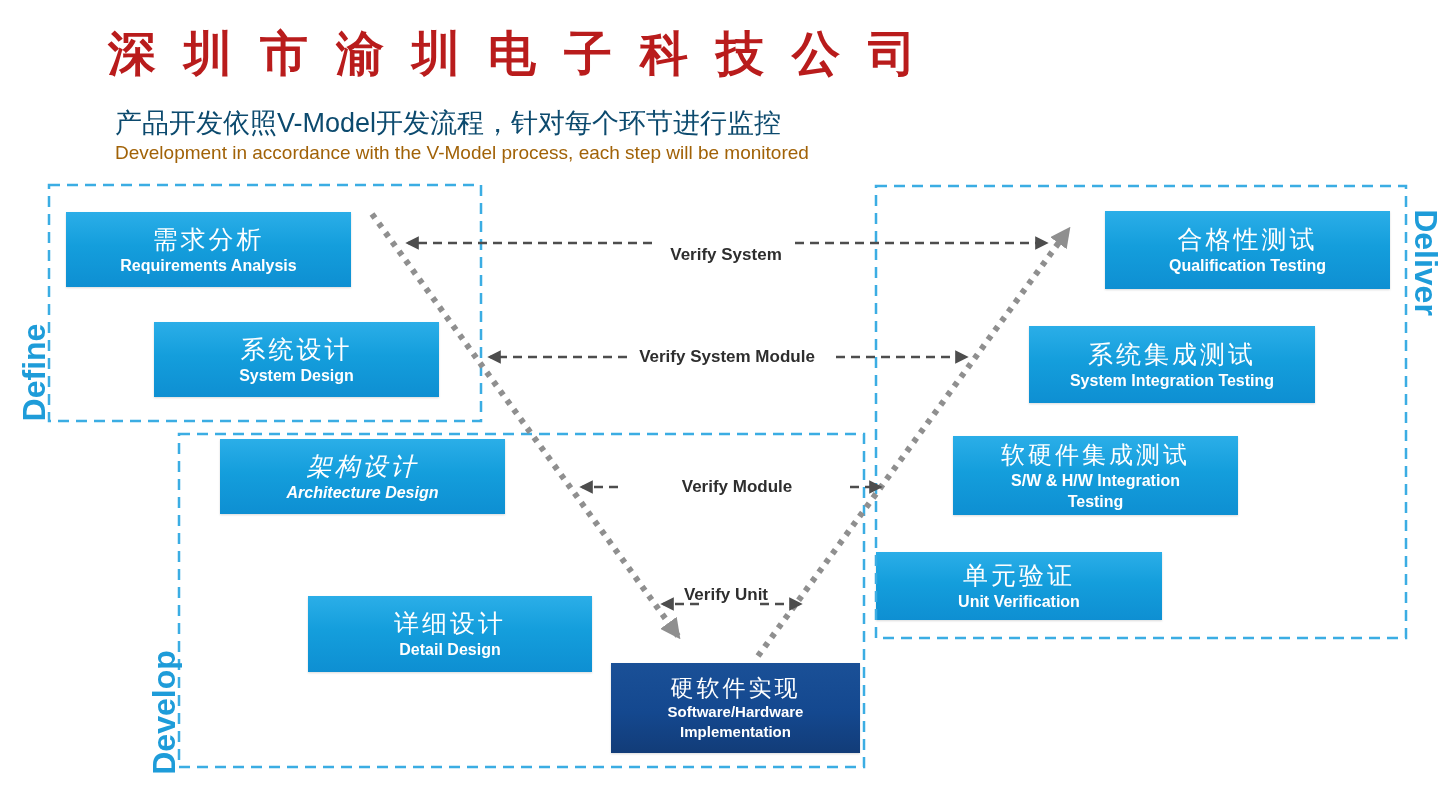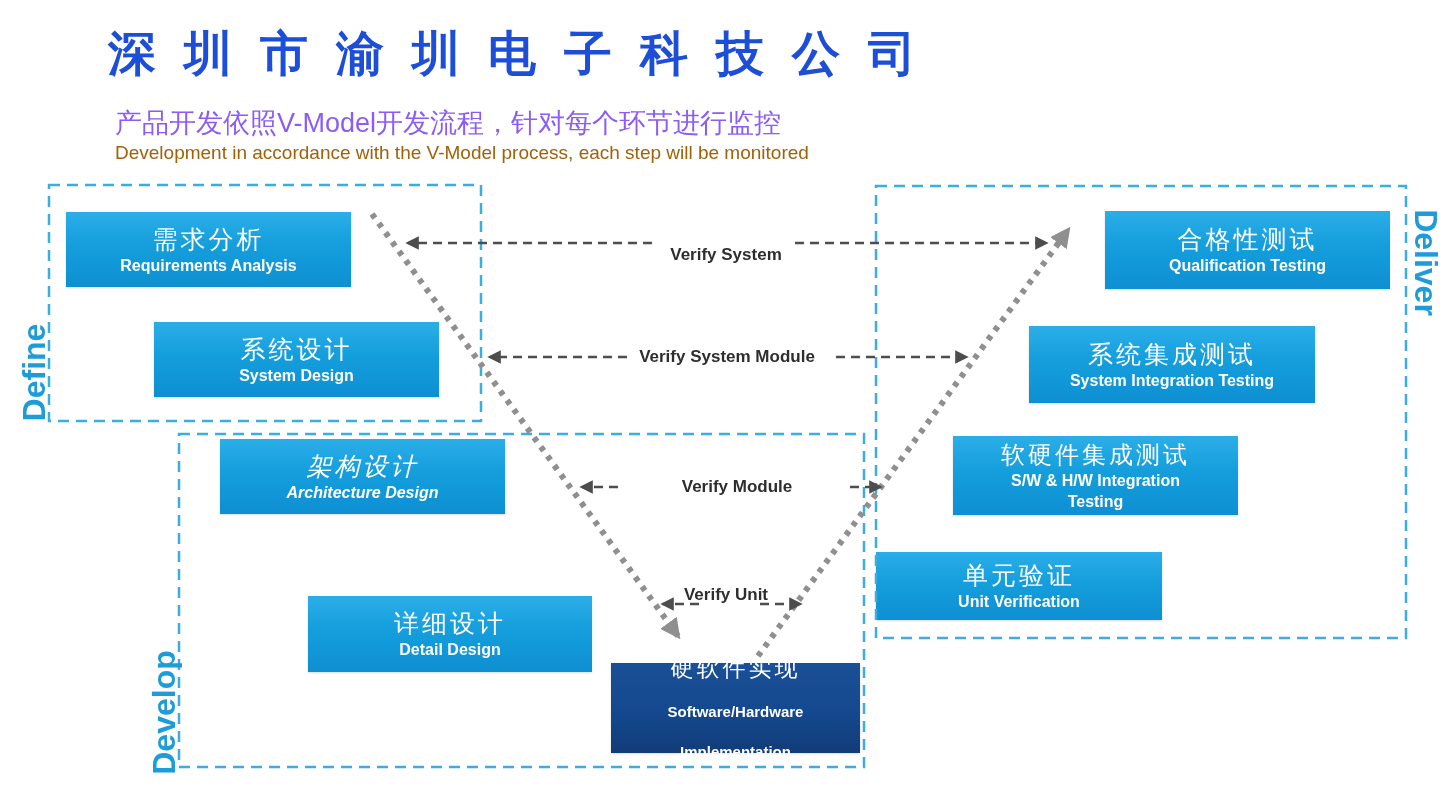--- a/index.html
+++ b/index.html
@@ -4,25 +4,25 @@
 <style>
   html,body{margin:0;padding:0;background:#ffffff;}
   .canvas{
     position:relative;width:1449px;height:793px;background:#ffffff;overflow:hidden;
     font-family:"Liberation Sans","DejaVu Sans",sans-serif;
   }
   
   .company-title{
     position:absolute;left:108px;top:22px;
     font-family:"DejaVu Serif","Liberation Serif",serif;
-    font-weight:bold;font-size:48px;letter-spacing:28px;color:#1d4ed8;white-space:nowrap;
+    font-weight:bold;font-size:48px;letter-spacing:28px;color:#b91c1c;white-space:nowrap;
   }
   .subtitle-zh{
     position:absolute;left:115px;top:105px;
-    font-size:27px;color:#8b5cf6;white-space:nowrap;font-weight:500;
+    font-size:27px;color:#0c4a6e;white-space:nowrap;font-weight:500;
   }
   .subtitle-en{
     position:absolute;left:115px;top:142px;
     font-size:19px;color:#a16207;white-space:nowrap;
   }
   
   .group-label{
     position:absolute;font-size:32px;font-weight:bold;color:#1E9CD9;
     white-space:nowrap;text-align:center;z-index:5;
   }
@@ -71,21 +71,21 @@
   </div>
   <div class="vbox" style="left:220px;top:439px;width:285px;height:75px;font-style:italic;">
     <div class="zh">架构设计</div>
     <div class="en">Architecture Design</div>
   </div>
   <div class="vbox" style="left:308px;top:552px;width:284px;height:76px;margin-top:44px;">
     <div class="zh">详细设计</div>
     <div class="en">Detail Design</div>
   </div>
 
-  <div class="vbox dark" style="left:611px;top:663px;width:249px;height:90px;gap:20px;">
+  <div class="vbox dark" style="left:611px;top:663px;width:249px;height:90px;">
     <div class="zh">硬软件实现</div>
     <div class="en">Software/Hardware</div>
     <div class="en">Implementation</div>
   </div>
 
   <div class="vbox" style="left:1105px;top:211px;width:285px;height:78px;">
     <div class="zh">合格性测试</div>
     <div class="en">Qualification Testing</div>
   </div>
   <div class="vbox" style="left:1029px;top:326px;width:286px;height:77px;">

